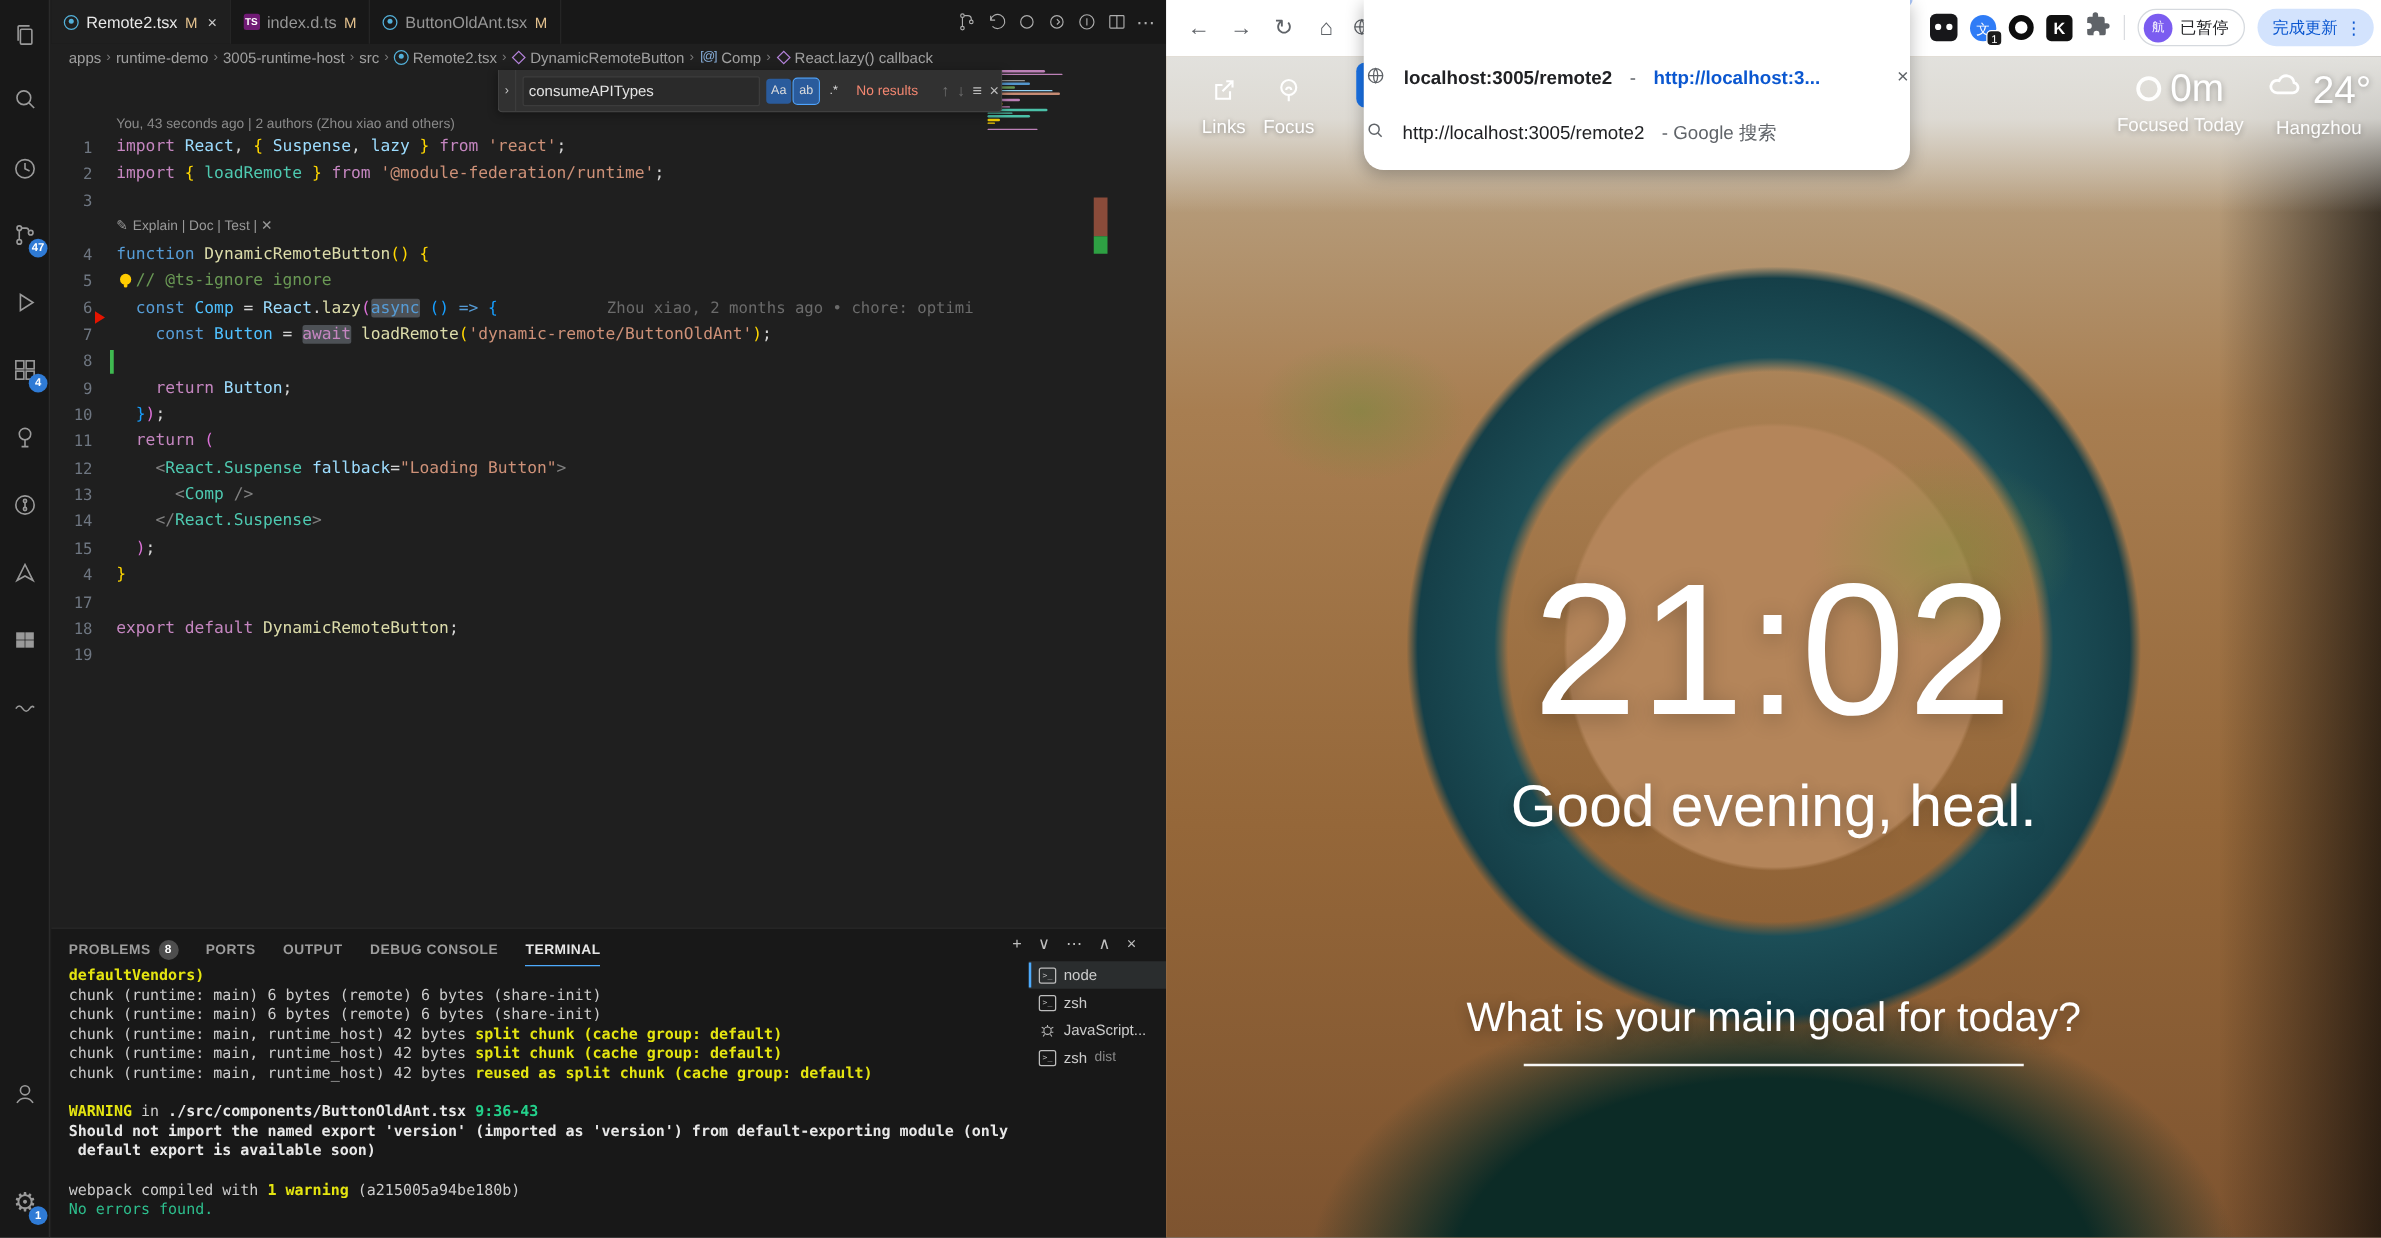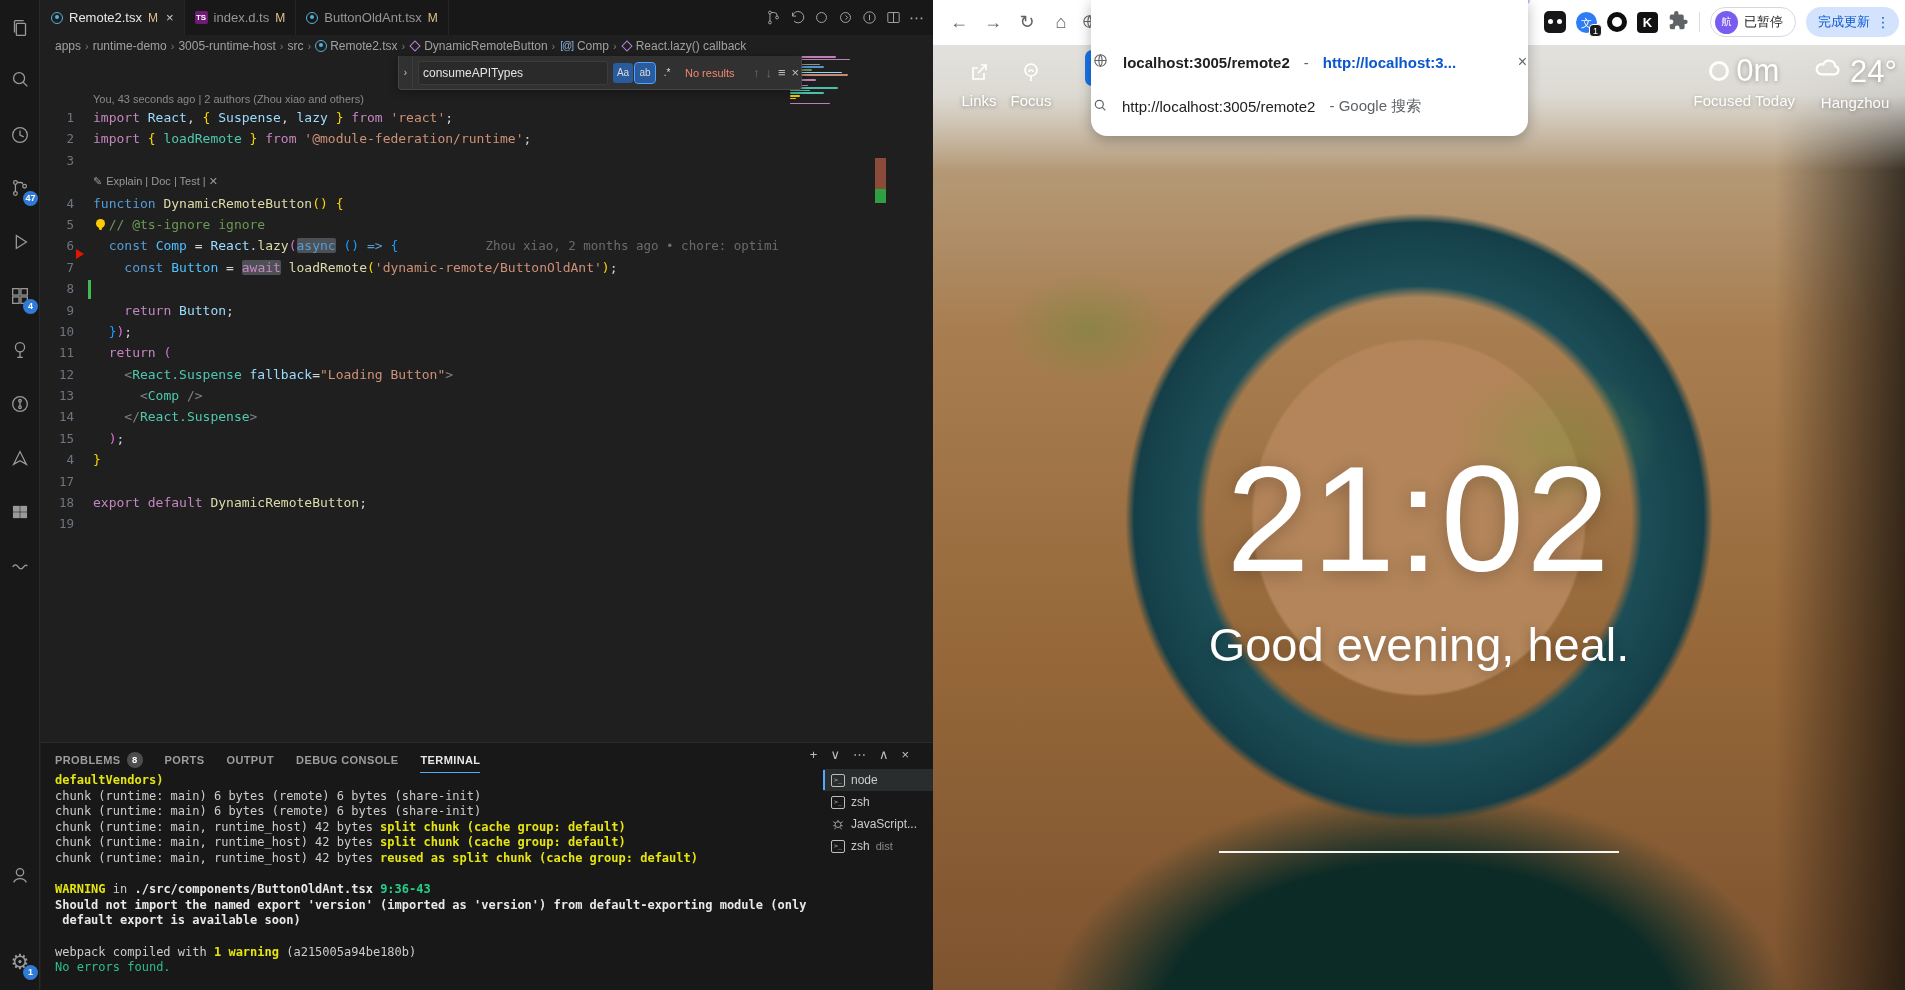--- a/index.html
+++ b/index.html
@@ -542,16 +542,17 @@
           <span class="cloudy"><svg viewBox="0 0 24 24">
               <path d="M7 17a4 4 0 1 1 1.2-7.8A5 5 0 0 1 17.8 10.5 3.3 3.3 0 0 1 17 17H7z"></path>
             </svg></span>
           <span>24°</span>
         </div>
       <div class="wid-sub">Hangzhou</div>
     </div>
 
     <div id="clock">21:02</div>
     <div id="greeting">Good evening, heal.</div>
+    <div id="prompt">What is your main goal for today?</div>
     <div id="goal-line"></div>
 
   </div>
 </div>
 
 </body></html>

